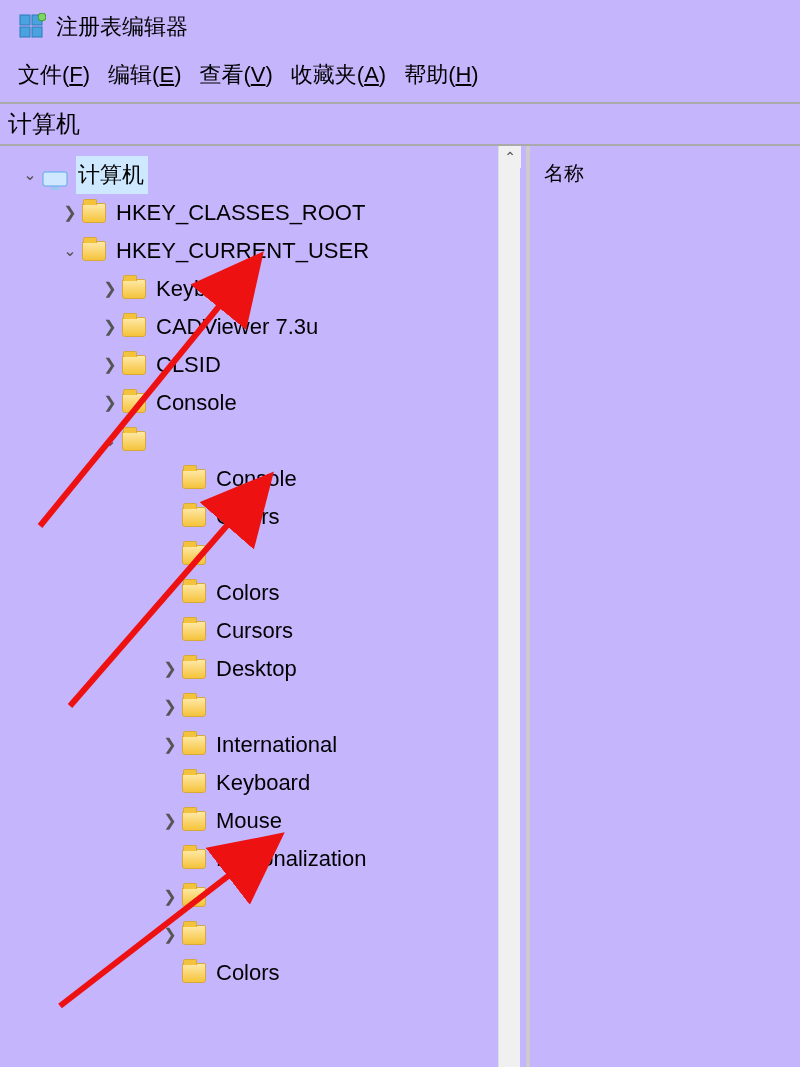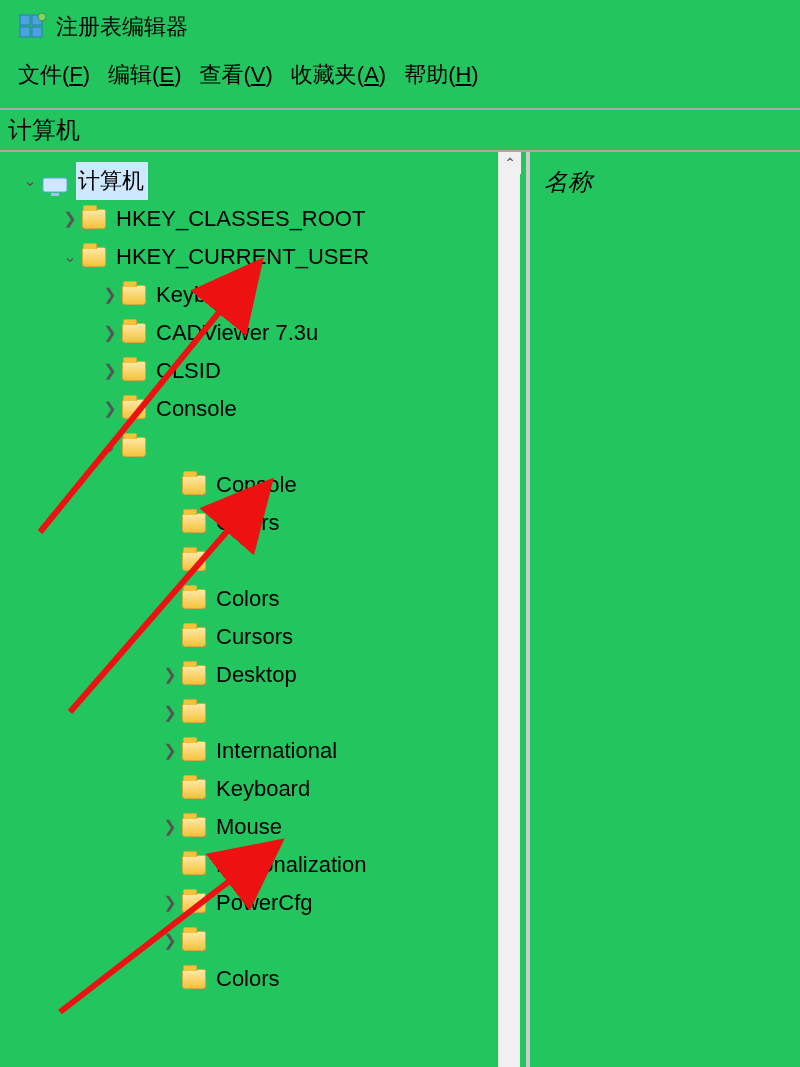--- a/index.html
+++ b/index.html
@@ -1,37 +1,37 @@
 <!DOCTYPE html>
 <html><head>
 <meta charset="utf-8">
 <style>
   * { box-sizing: border-box; margin: 0; padding: 0; }
   html, body { width: 800px; height: 1067px; font-family: "Segoe UI", "Microsoft YaHei", sans-serif; font-size: 22px; color: #000; background: #fff; overflow: hidden; }
-  .window { width: 800px; height: 1067px; background: #22c55e; position: relative; }
+  .window { width: 800px; height: 1067px; background: #c4b5fd; position: relative; }
 
   
   .titlebar { display: flex; align-items: center; padding: 12px 18px 10px 18px; }
   .titlebar .app-icon { width: 28px; height: 28px; margin-right: 10px; position: relative; }
   .titlebar .app-icon svg { width: 28px; height: 28px; }
   .titlebar .title { font-size: 22px; }
 
   
-  .menubar { display: flex; gap: 18px; padding: 8px 18px 18px 18px; border-bottom: 2px solid #aaa; }
+  .menubar { display: flex; gap: 18px; padding: 8px 18px 12px 18px; border-bottom: 2px solid #aaa; }
   .menubar .item { font-size: 22px; cursor: default; }
   .menubar .item .ul { text-decoration: underline; }
 
   
   .pathbar { padding: 4px 8px 4px 8px; border-bottom: 2px solid #aaa; font-size: 24px; }
 
   
   .split { display: flex; height: calc(1067px - 140px); position: relative; }
   .left { flex: 0 0 530px; border-right: 4px solid #ccc; position: relative; padding: 10px 0 0 6px; overflow: hidden; }
   .right { flex: 1; padding: 14px 14px; }
-  .right .col-header { font-size: 24px; font-style: italic; }
+  .right .col-header { font-size: 20px; }
 
   
   .scrolltrack { position: absolute; right: 6px; top: 0; bottom: 0; width: 22px; background: #f0f0f0; border-left: 1px solid #ddd; }
   .scrollbtn { position: absolute; left: 0; width: 22px; height: 22px; background: #f0f0f0; display: flex; align-items: center; justify-content: center; color: #555; font-size: 14px; }
   .scrollbtn.up { top: 0; }
 
   
   .tree { font-size: 22px; line-height: 38px; position: relative; }
   .node { display: flex; align-items: center; white-space: nowrap; }
   .toggle { width: 20px; text-align: center; color: #555; font-size: 16px; margin-right: 2px; }
@@ -183,21 +183,20 @@
           <span class="label">Mouse</span>
         </div>
         <div class="node d3">
           <span class="toggle blank">·</span>
           <span class="folder"></span>
           <span class="label">Personalization</span>
         </div>
         <div class="node d3">
           <span class="toggle">❯</span>
           <span class="folder"></span>
-          <span class="label">PowerCfg</span>
         </div>
         <div class="node d3">
           <span class="toggle">❯</span>
           <span class="folder"></span>
         </div>
         <div class="node d3">
           <span class="toggle blank">·</span>
           <span class="folder"></span>
           <span class="label">Colors</span>
         </div>

